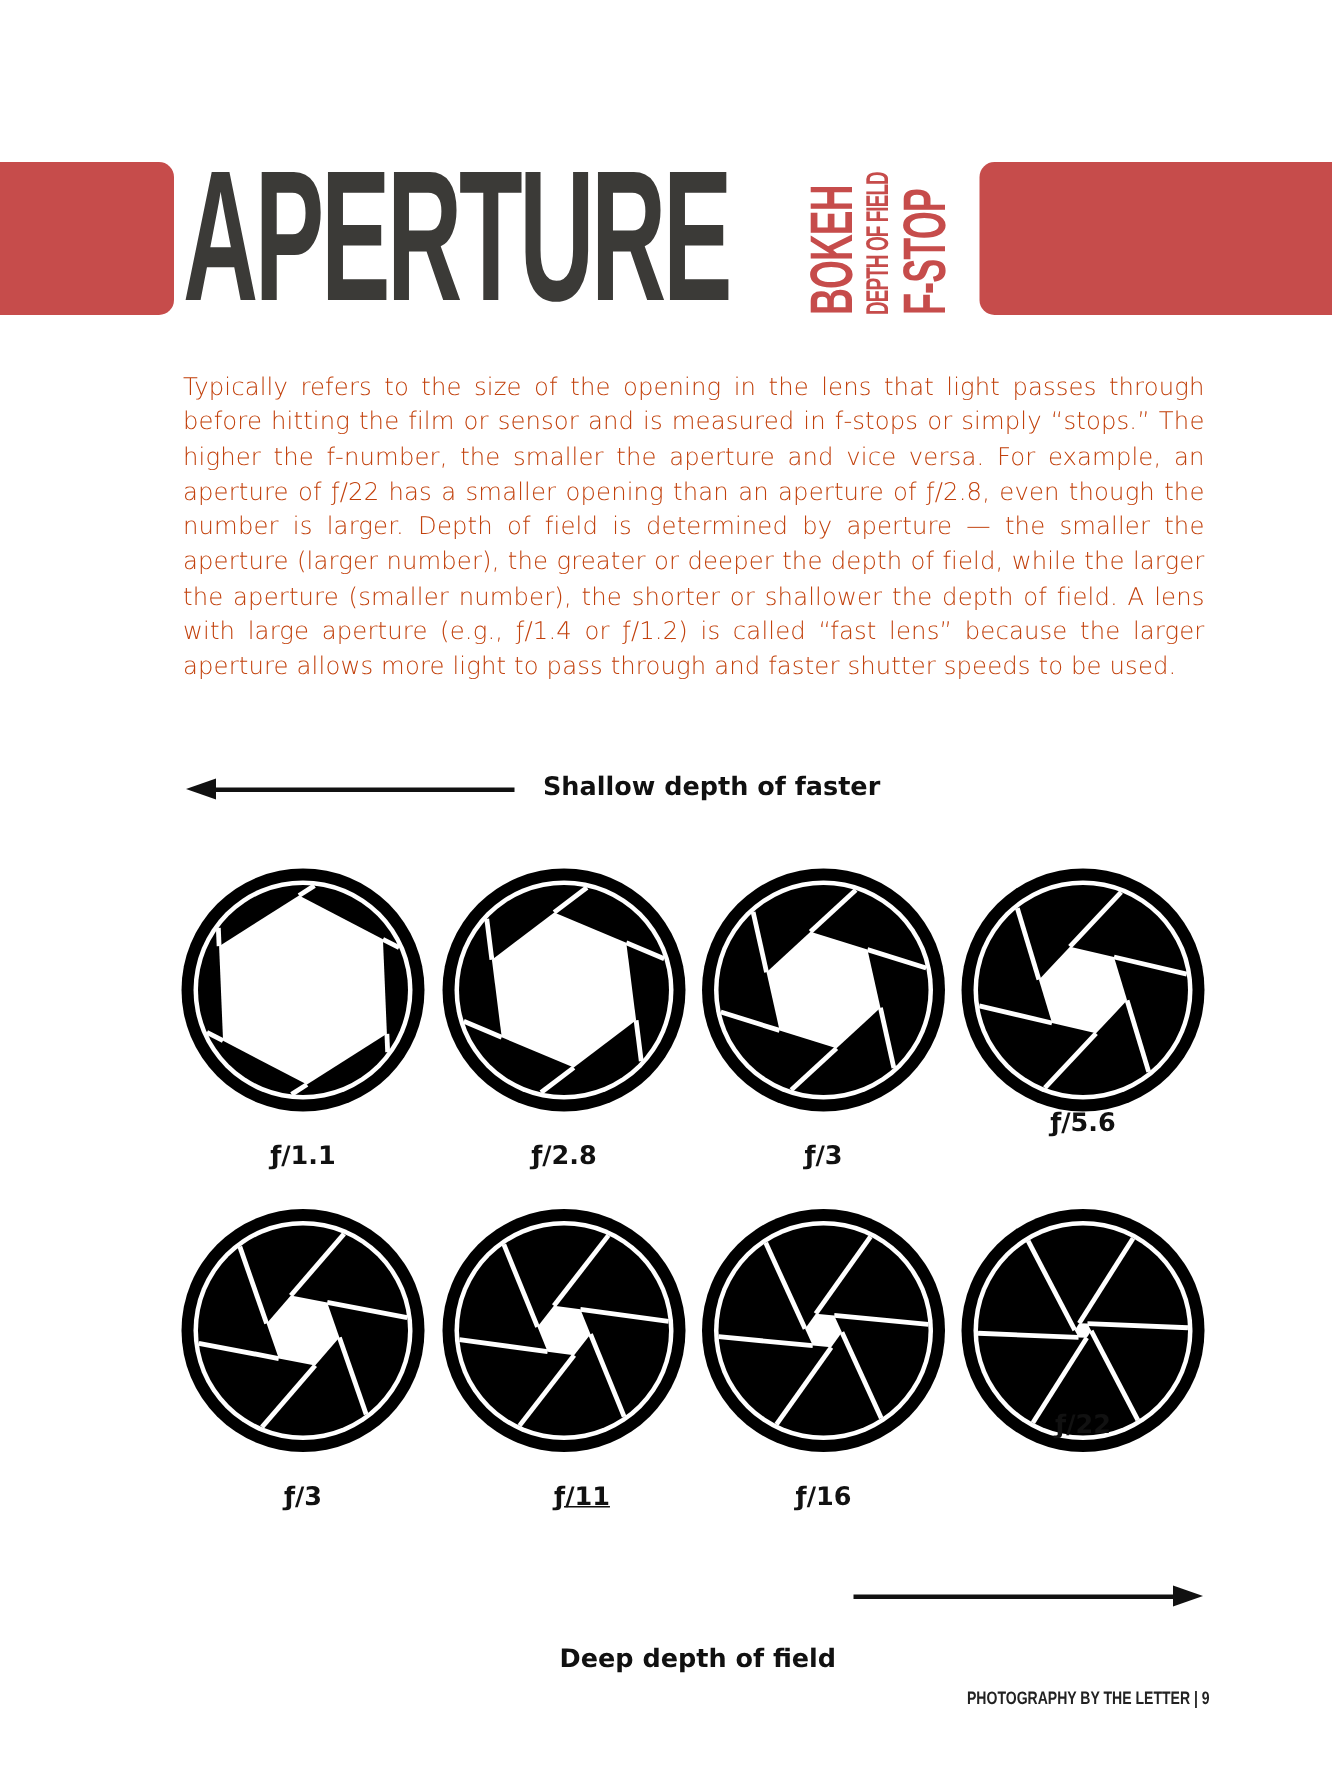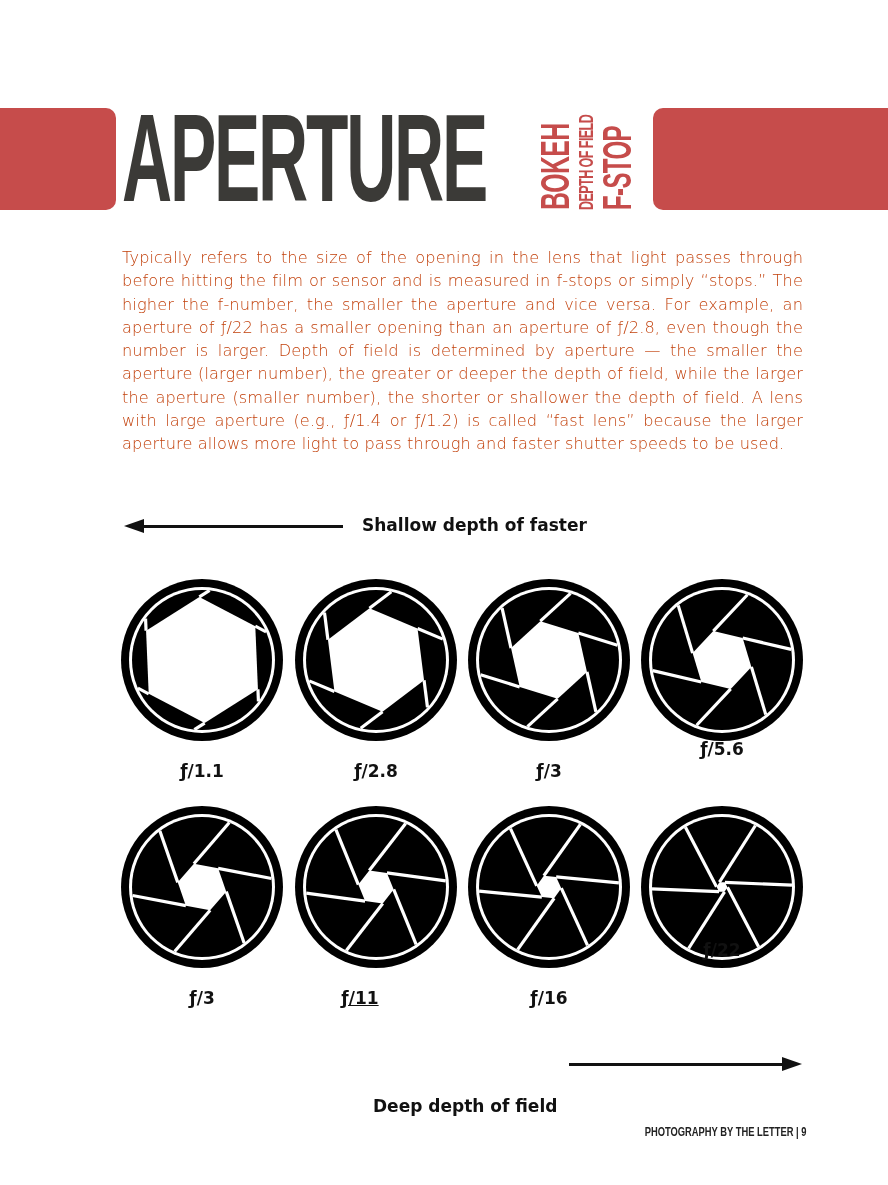--- a/index.html
+++ b/index.html
@@ -140,21 +140,21 @@
         <circle cx="0" cy="0" r="70" fill="#000"></circle>
         <polygon points="-6.74,-16.51 -17.67,-2.42 -10.93,14.09 6.74,16.51 17.67,2.42 10.93,-14.09" fill="#fff"></polygon>
         <line x1="-6.74" y1="-16.51" x2="29.64" y2="-63.41" stroke="#fff" stroke-width="3.2"></line>
         <line x1="-17.67" y1="-2.42" x2="-40.10" y2="-57.38" stroke="#fff" stroke-width="3.2"></line>
         <line x1="-10.93" y1="14.09" x2="-69.74" y2="6.04" stroke="#fff" stroke-width="3.2"></line>
         <line x1="6.74" y1="16.51" x2="-29.64" y2="63.41" stroke="#fff" stroke-width="3.2"></line>
         <line x1="17.67" y1="2.42" x2="40.10" y2="57.38" stroke="#fff" stroke-width="3.2"></line>
         <line x1="10.93" y1="-14.09" x2="69.74" y2="-6.04" stroke="#fff" stroke-width="3.2"></line>
       </svg>
     </div>
-    <div class="fl" style="left: 300px; top: 988px; text-decoration: underline;">ƒ/11</div>
+    <div class="fl" style="left: 328px; top: 988px; text-decoration: underline;">ƒ/11</div>
     <div class="ap" style="left: 467px; top: 805px;">
       <svg viewBox="-82 -82 164 164" xmlns="http://www.w3.org/2000/svg">
         <circle cx="0" cy="0" r="81" fill="#000"></circle>
         <circle cx="0" cy="0" r="73" fill="#fff"></circle>
         <circle cx="0" cy="0" r="70" fill="#000"></circle>
         <polygon points="-5.14,-11.23 -12.29,-1.16 -7.15,10.07 5.14,11.23 12.29,1.16 7.15,-10.07" fill="#fff"></polygon>
         <line x1="-5.14" y1="-11.23" x2="31.36" y2="-62.58" stroke="#fff" stroke-width="3.2"></line>
         <line x1="-12.29" y1="-1.16" x2="-38.52" y2="-58.45" stroke="#fff" stroke-width="3.2"></line>
         <line x1="-7.15" y1="10.07" x2="-69.88" y2="4.14" stroke="#fff" stroke-width="3.2"></line>
         <line x1="5.14" y1="11.23" x2="-31.36" y2="62.58" stroke="#fff" stroke-width="3.2"></line>

